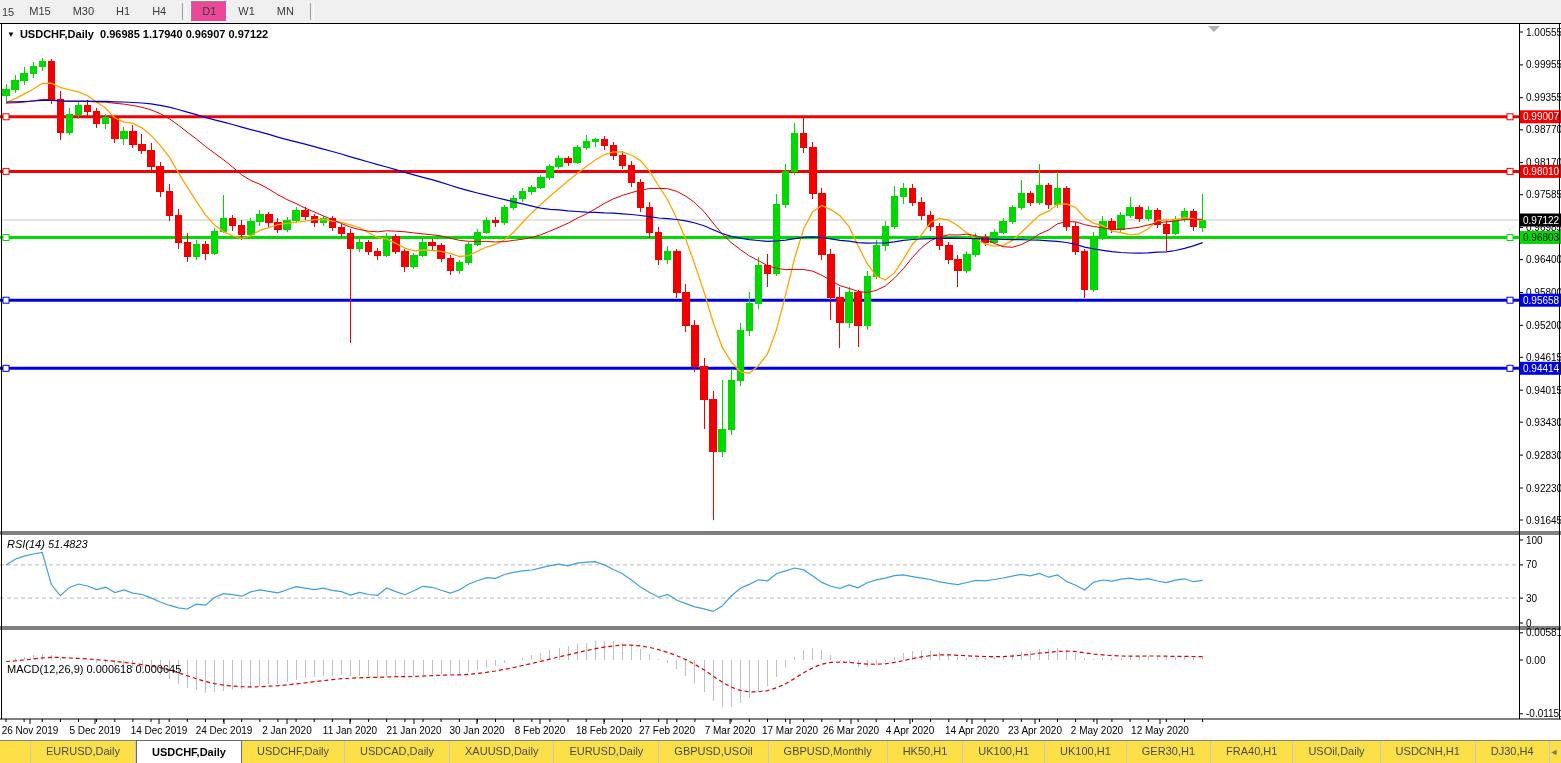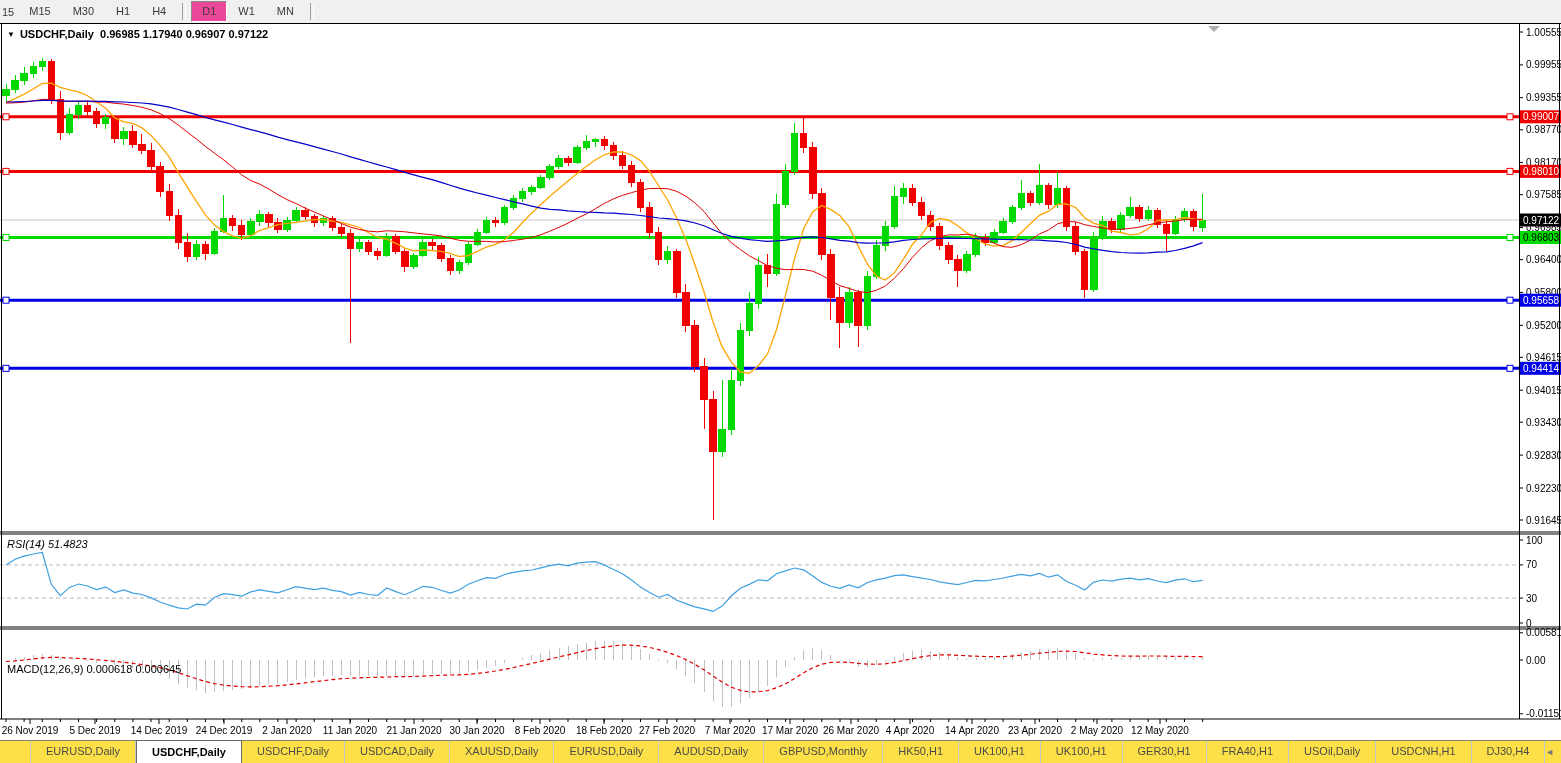--- a/index.html
+++ b/index.html
@@ -676,21 +676,21 @@
     </svg>
 
   <div id="tabbar">
 
     <div class="tab">EURUSD,Daily</div>
       <div class="tab active">USDCHF,Daily</div>
       <div class="tab">USDCHF,Daily</div>
       <div class="tab">USDCAD,Daily</div>
       <div class="tab">XAUUSD,Daily</div>
       <div class="tab">EURUSD,Daily</div>
-      <div class="tab">AUDUSD,Daily</div>
+      <div class="tab">GBPUSD,USOil</div>
       <div class="tab">GBPUSD,Monthly</div>
       <div class="tab">HK50,H1</div>
       <div class="tab">UK100,H1</div>
       <div class="tab">UK100,H1</div>
       <div class="tab">GER30,H1</div>
       <div class="tab">FRA40,H1</div>
       <div class="tab">USOil,Daily</div>
       <div class="tab">USDCNH,H1</div>
       <div class="tab">DJ30,H4</div>
       <div id="tab-scroll">

